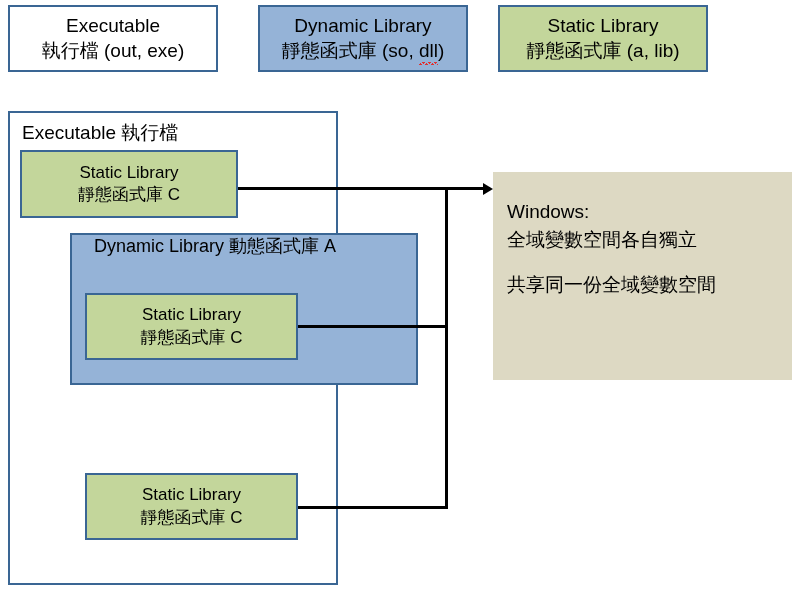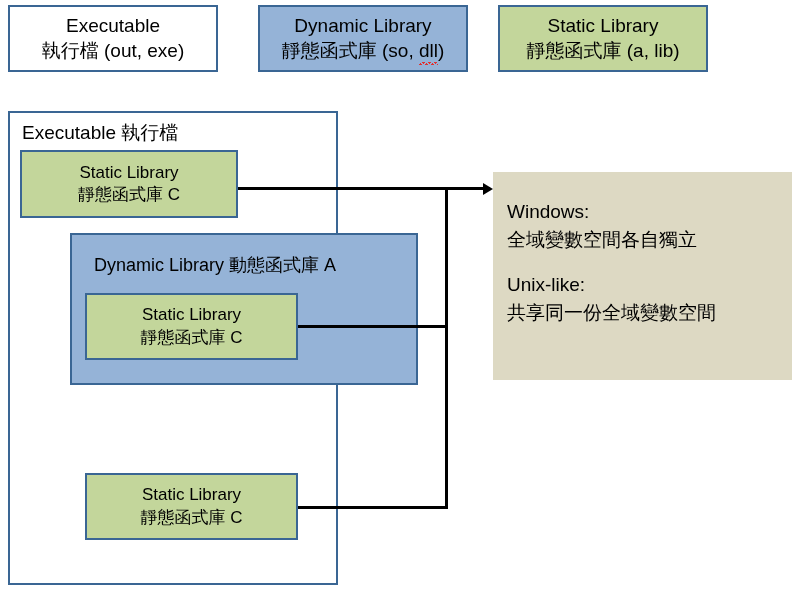--- a/index.html
+++ b/index.html
@@ -57,21 +57,21 @@
   }
   .outer-exec .title {
     white-space: nowrap;
     text-align: left;
   }
 
   
   .dyn {
     justify-content: flex-start;
     align-items: flex-start;
-    padding: 19px 0 0 22px;
+    padding: 0 0 0 22px;
     font-size: 18px;
   }
   .dyn .title {
     white-space: nowrap;
     text-align: left;
   }
 
   
   .stat {
     font-size: 17px;
@@ -177,17 +177,16 @@
   <div class="hline" style="left:298px; top:506px; width:150px;"></div>
 
   <div class="vline" style="left:445px; top:187px; height:322px;"></div>
 
   <div class="arrowhead" style="left:483px; top:183px;"></div>
 
   <div class="info fill-beige" style="left:493px; top:172px; width:299px; height:208px;">
     <span class="ln">Windows:</span>
     <span class="ln">全域變數空間各自獨立</span>
     <span class="spacer"></span>
-    <span class="ln">Unix-like:</span>
     <span class="ln">共享同一份全域變數空間</span>
   </div>
 
 </div>
 
 </body></html>

